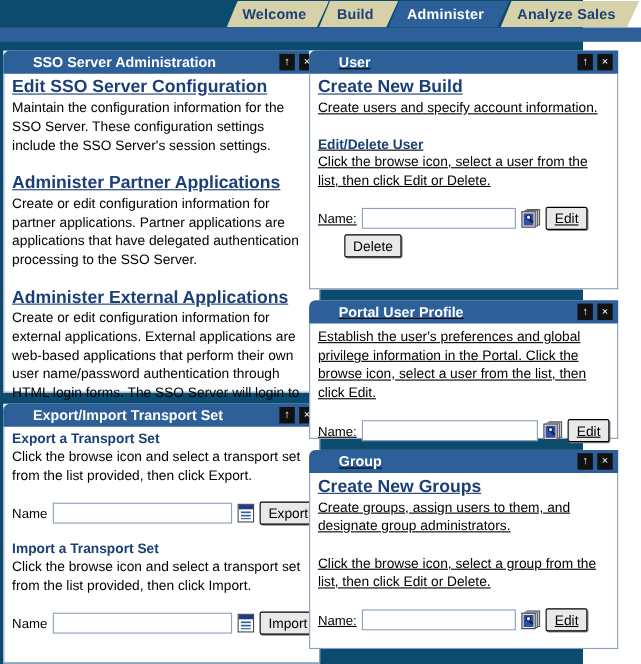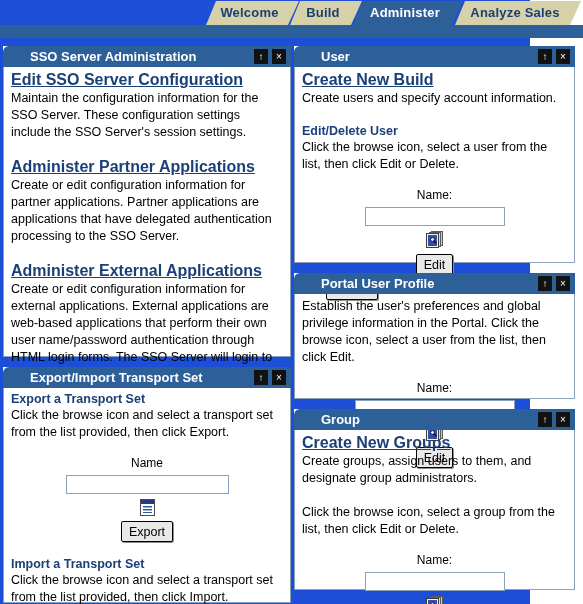--- a/index.html
+++ b/index.html
@@ -6,21 +6,21 @@
   html, body {
     margin: 0; padding: 0;
     width: 583px; height: 604px;
     background: #ffffff;
     font-family: "Liberation Sans", sans-serif;
     overflow: hidden;
   }
   #page {
     position: relative;
     width: 530px; height: 604px;
-    background: #1d4ed8;
+    background: #0c4a6e;
   }
 
   
   .tabbar {
     position: absolute; left: 0; top: 0;
     width: 583px; height: 40px;
   }
   .tabs-row {
     position: absolute; left: 0; top: 0;
     height: 25px; width: 583px;
@@ -55,21 +55,21 @@
 
   
   .cols {
     position: absolute; left: 0; top: 46px;
     width: 583px; height: 558px;
   }
   .col-left {
     position: absolute; left: 3px; top: 0; width: 288px;
   }
   .col-right {
-    position: absolute; left: 294px; top: 0; width: 281px;
+    position: absolute; left: 281px; top: 0; width: 281px; text-decoration: underline;
   }
 
   
   .panel {
     margin-bottom: 10px;
     background: #ffffff;
   }
   .panel-head {
     position: relative;
     height: 21px;
@@ -132,21 +132,20 @@
   }
   .gap { height: 15px; }
   .gap-sm { height: 9px; }
 
   
   .formrow {
     display: flex;
     align-items: center;
     gap: 5px;
     margin-top: 4px;
-    flex-direction: column;
   }
   .formrow .lbl {
     font-size: 12px;
     color: #000000;
     white-space: nowrap;
   }
   .txt {
     height: 19px;
     border: 1px solid #8aa0bb;
     background: #ffffff;

